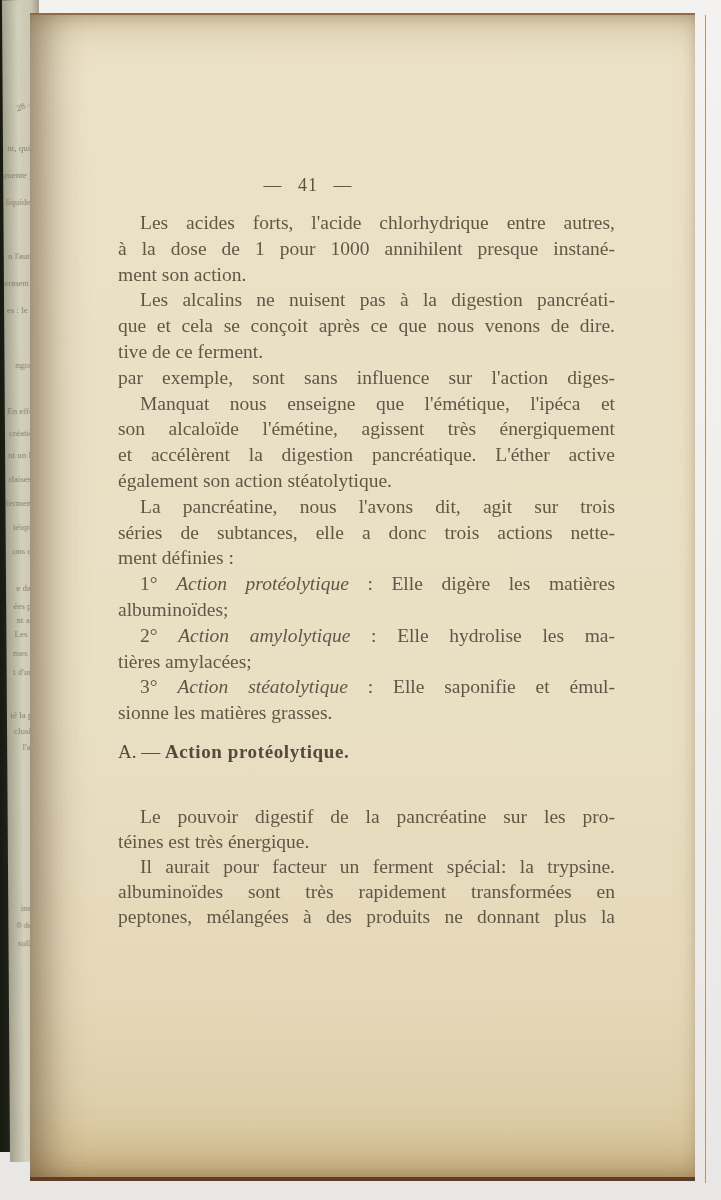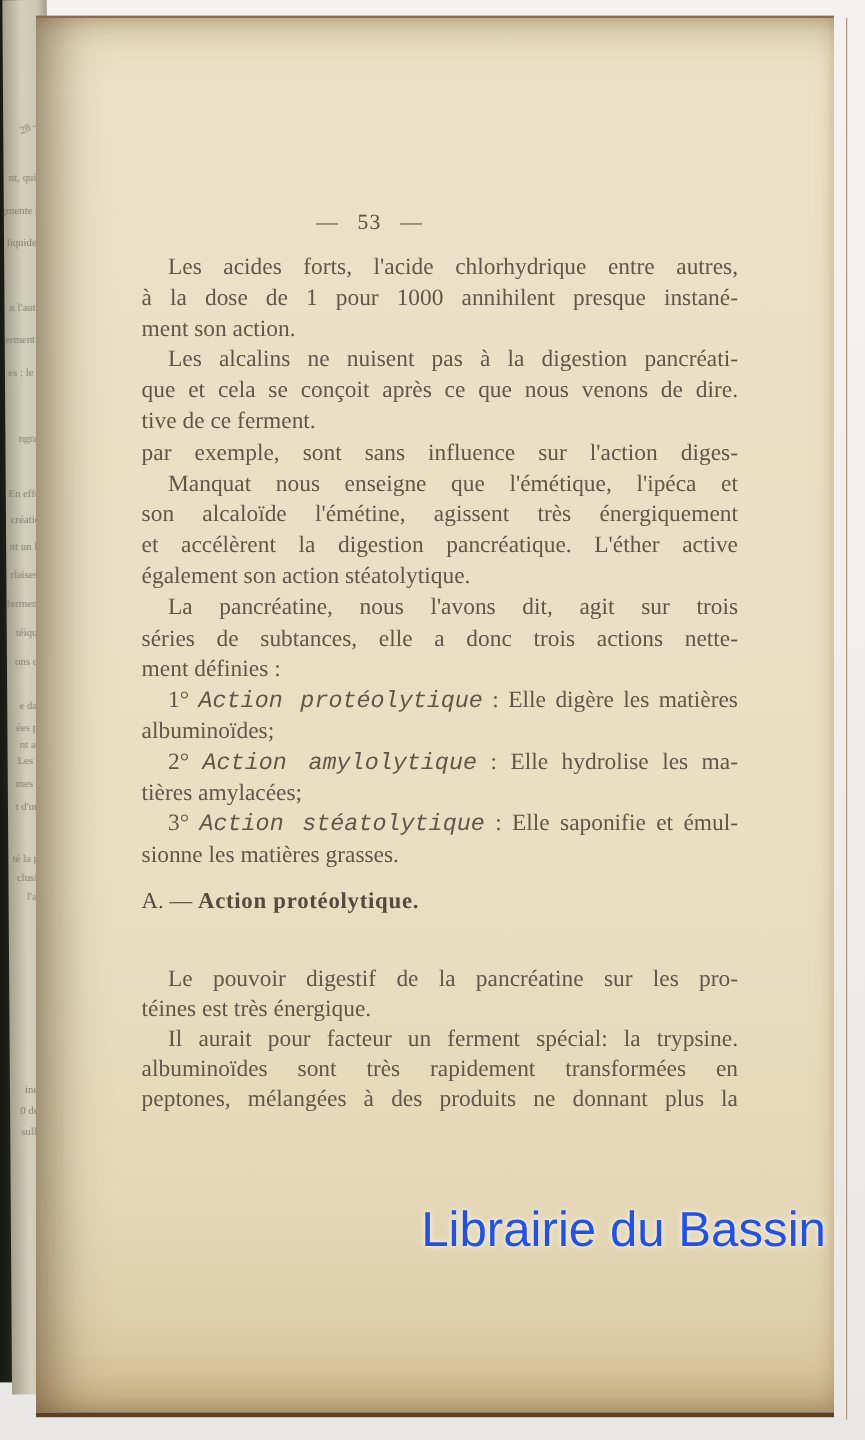--- a/index.html
+++ b/index.html
@@ -61,21 +61,21 @@
     letter-spacing:1px;word-spacing:10px;
   }
   .text-block{
     position:absolute;left:88px;top:195px;width:497px;
     font-size:19.5px;color:var(--ink);opacity:.94;
   }
   .line{height:25.8px;line-height:25.8px;white-space:nowrap;overflow:visible;}
   .group-2 .line{height:24.9px;line-height:24.9px;}
   .line.justify{white-space:normal;text-align:justify;text-align-last:justify;}
   .line.indent{text-indent:22px;}
-  .it{font-style:italic;font-family:Liberation Mono, monospace;}
+  .it{font-style:italic;}
   .section-heading{
     margin-top:13px;width:440px;height:26px;line-height:26px;
     font-size:19px;color:#4c4134;
   }
   .section-heading .bold{font-weight:bold;letter-spacing:.6px;}
   .group-2{margin-top:40px;}
   .watermark{
     position:absolute;left:351px;top:1000px;height:48px;
     font-family:"Liberation Sans",sans-serif;font-size:41px;line-height:48px;
     color:var(--watermark-blue);
@@ -113,21 +113,21 @@
       <div class="frag" style="top: 667px;">t d'un p</div>
       <div class="frag" style="top: 710px;">té la pro</div>
       <div class="frag" style="top: 726px;">clusion</div>
       <div class="frag" style="top: 742px;">l'alin</div>
       <div class="frag" style="top: 903px;">ine. S</div>
       <div class="frag" style="top: 920px;">0 de m</div>
       <div class="frag" style="top: 938px;">sulle u</div>
     </div>
 
   <div class="page">
-    <div class="page-header">— 53 —</div>
+    <div class="page-header">— 41 —</div>
 
     <div class="text-block">
       <div class="group-1">
           <div class="line indent justify"><span>Les acides forts, l'acide chlorhydrique entre autres,</span></div>
           <div class="line justify"><span>à la dose de 1 pour 1000 annihilent presque instané-</span></div>
           <div class="line"><span>ment son action.</span></div>
           <div class="line indent justify"><span>Les alcalins ne nuisent pas à la digestion pancréati-</span></div>
           <div class="line justify"><span>que et cela se conçoit après ce que nous venons de dire.</span></div>
           <div class="line"><span>tive de ce ferment.</span></div>
           <div class="line justify"><span>par exemple, sont sans influence sur l'action diges-</span></div>
@@ -153,14 +153,13 @@
           <div class="line"><span>téines est très énergique.</span></div>
           <div class="line indent justify"><span>Il aurait pour facteur un ferment spécial: la trypsine.</span></div>
           <div class="line justify"><span>albuminoïdes sont très rapidement transformées en</span></div>
           <div class="line justify"><span>peptones, mélangées à des produits ne donnant plus la</span></div>
         </div>
     </div>
   </div>
 
   <div class="edge-right"></div>
 
-  <div class="watermark">Librairie du Bassin</div>
 </div>
 
 </body></html>

